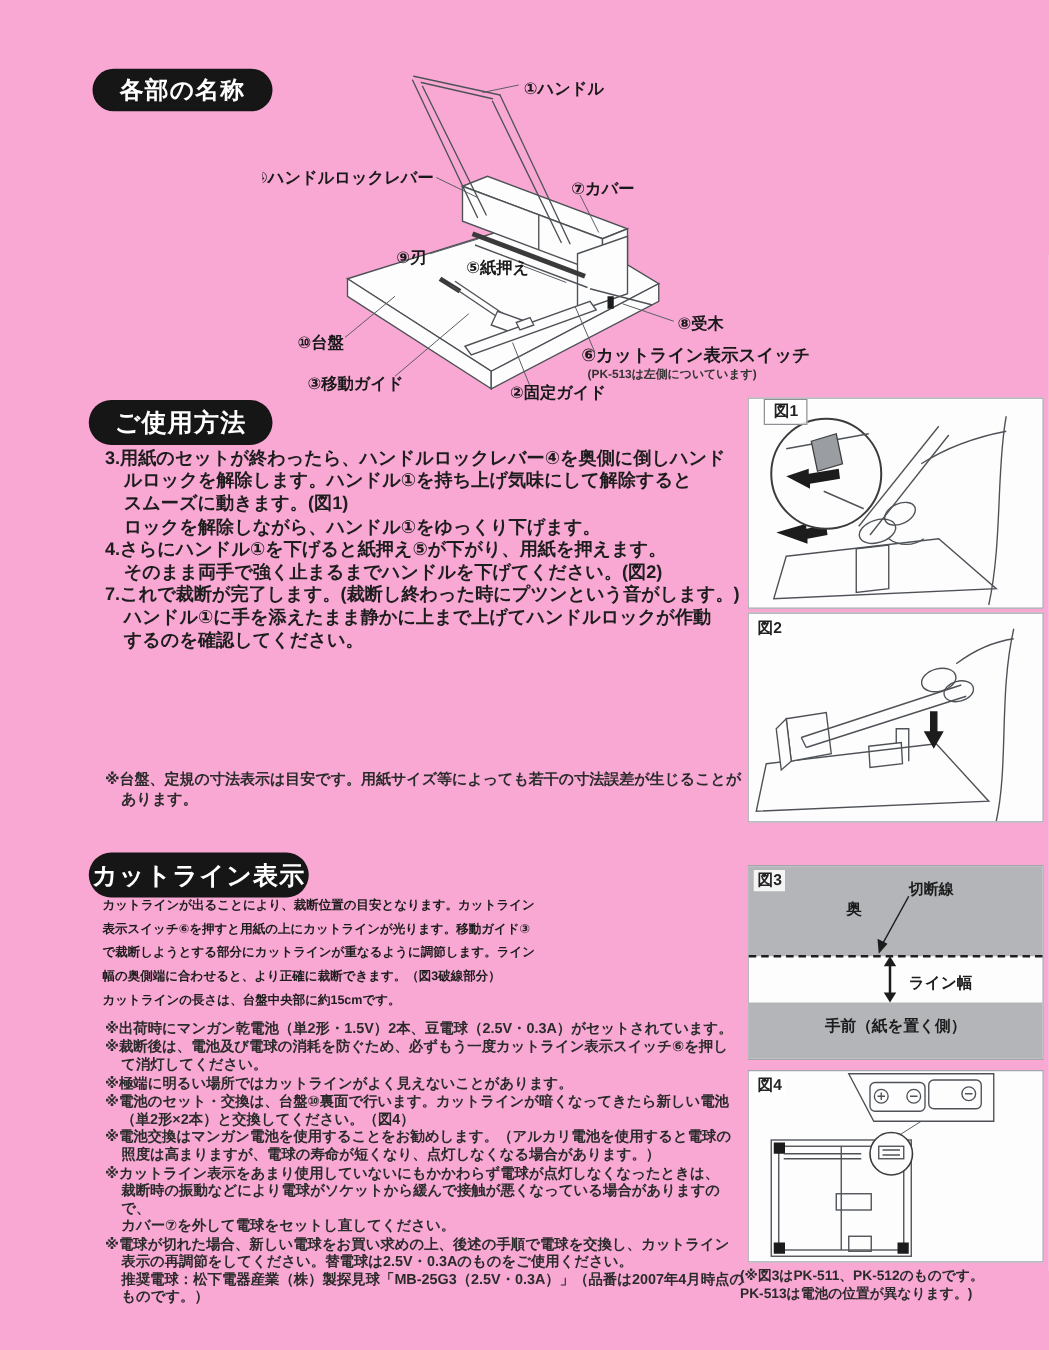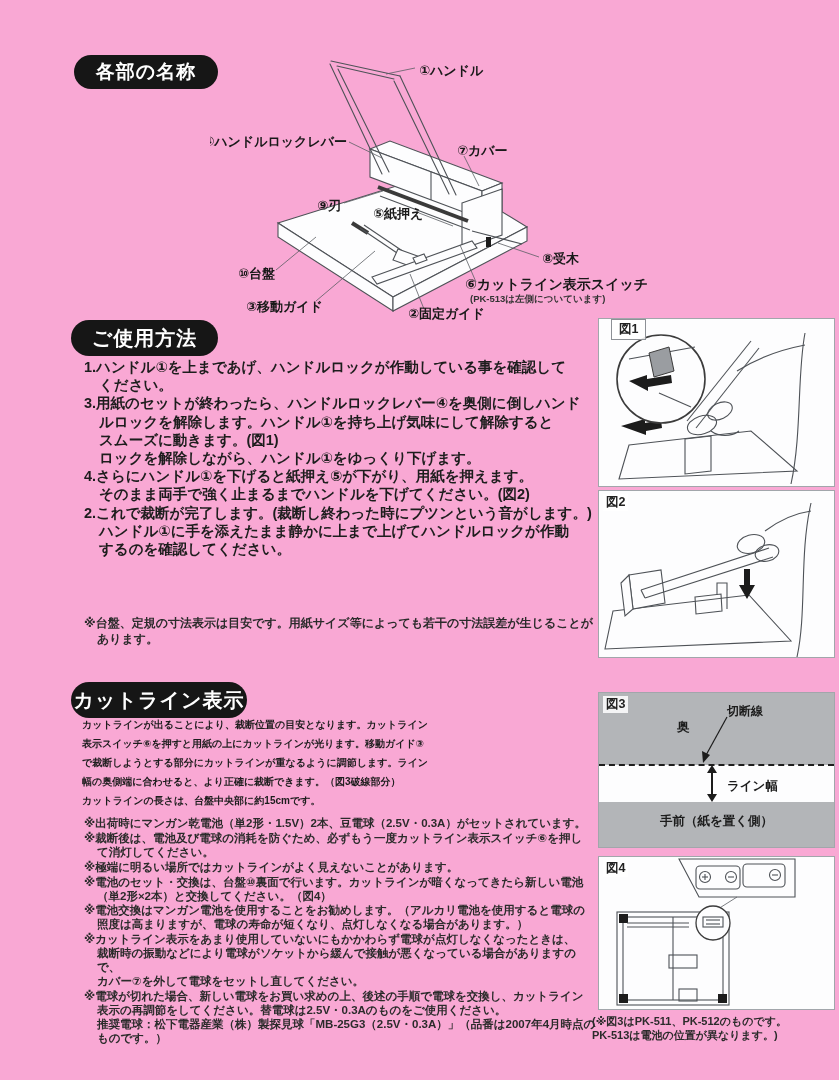--- a/index.html
+++ b/index.html
@@ -122,29 +122,27 @@
     <text x="163" y="173">⑤紙押え</text>
     <text x="332" y="218">⑧受木</text>
     <text x="28" y="233">⑩台盤</text>
     <text x="255" y="244" class="big">⑥カットライン表示スイッチ</text>
     <text x="260" y="257" class="small">(PK-513は左側についています)</text>
     <text x="36" y="266">③移動ガイド</text>
     <text x="198" y="273">②固定ガイド</text>
   </svg>
 
   <div class="steps">
-    <p class="step">1.ハンドル①を上まであげ、ハンドルロックが作動している事を確認して
-ください。</p>
     <p class="step">3.用紙のセットが終わったら、ハンドルロックレバー④を奥側に倒しハンド
 ルロックを解除します。ハンドル①を持ち上げ気味にして解除すると
 スムーズに動きます。(図1)
 ロックを解除しながら、ハンドル①をゆっくり下げます。</p>
     <p class="step">4.さらにハンドル①を下げると紙押え⑤が下がり、用紙を押えます。
 そのまま両手で強く止まるまでハンドルを下げてください。(図2)</p>
-    <p class="step">2.これで裁断が完了します。(裁断し終わった時にプツンという音がします。)
+    <p class="step">7.これで裁断が完了します。(裁断し終わった時にプツンという音がします。)
 ハンドル①に手を添えたまま静かに上まで上げてハンドルロックが作動
 するのを確認してください。</p>
   </div>
   <div class="usage-note note-hang">※台盤、定規の寸法表示は目安です。用紙サイズ等によっても若干の寸法誤差が生じることが
 あります。</div>
 
   <div class="cutline-body">カットラインが出ることにより、裁断位置の目安となります。カットライン
 表示スイッチ⑥を押すと用紙の上にカットラインが光ります。移動ガイド③
 で裁断しようとする部分にカットラインが重なるように調節します。ライン
 幅の奥側端に合わせると、より正確に裁断できます。（図3破線部分）

